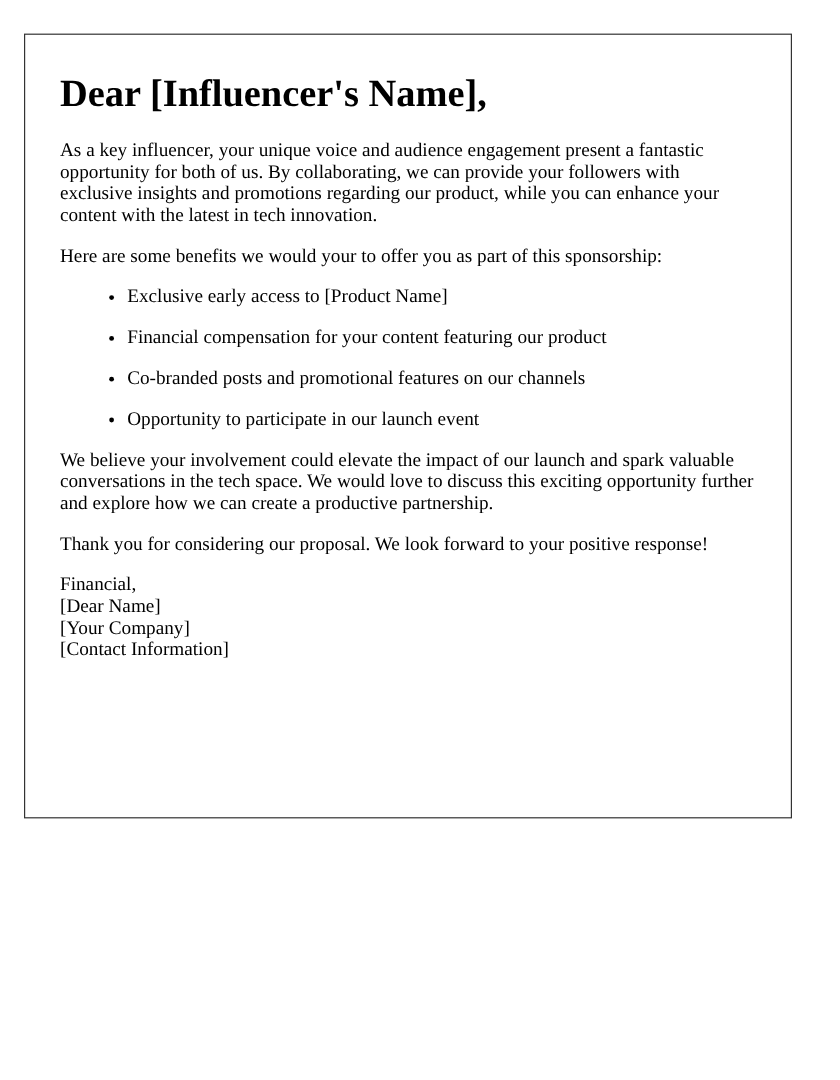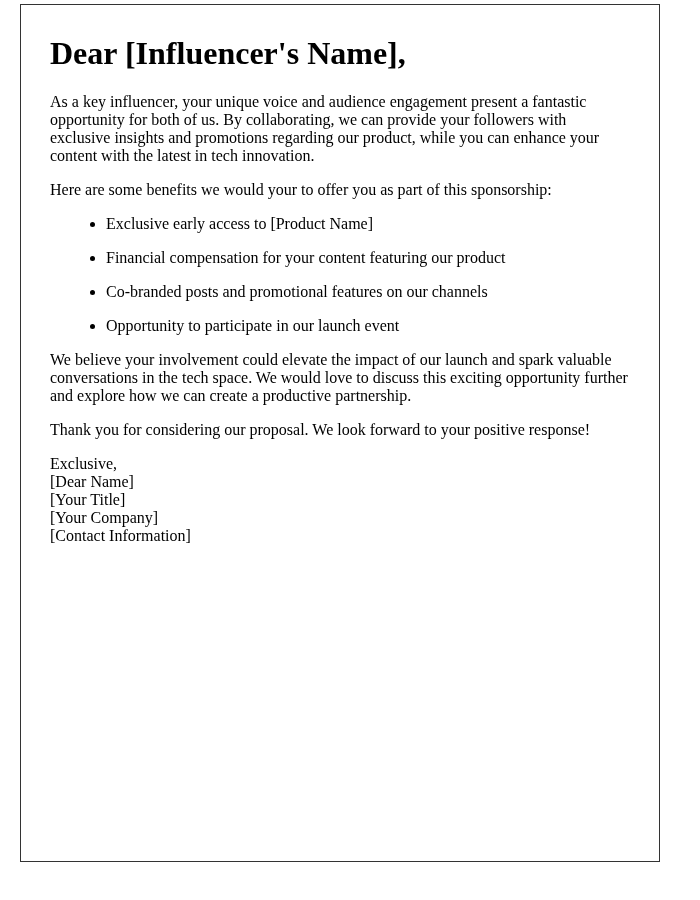--- a/index.html
+++ b/index.html
@@ -1,19 +1,19 @@
 <!DOCTYPE html>
 <html><head>
 <meta charset="utf-8">
 <style>
   html, body { margin: 0; padding: 0; background: #ffffff; }
   body { width: 700px; height: 900px; position: relative; font-family: "Liberation Serif", serif; color: #000; }
   .letter {
-    position: absolute; left: 20px; top: 4px;
-    width: 640px; height: 858px;
+    position: absolute; left: 20px; top: 28px;
+    width: 640px; height: 654px;
     border: 1px solid #333;
     box-sizing: border-box;
     padding: 30px 29px;
   }
   h1 { font-size: 32px; font-weight: bold; margin: 0 0 21px 0; line-height: 37px; }
   p { font-size: 16px; line-height: 18px; margin: 0 0 16px 0; }
   ul { margin: 0 0 16px 0; padding-left: 40px; font-size: 16px; line-height: 18px; }
   li { margin: 16px; }
   .sig div { font-size: 16px; line-height: 18px; }
 </style>
@@ -26,19 +26,18 @@
   <p>Here are some benefits we would your to offer you as part of this sponsorship:</p>
   <ul>
     <li>Exclusive early access to [Product Name]</li>
     <li>Financial compensation for your content featuring our product</li>
     <li>Co-branded posts and promotional features on our channels</li>
     <li>Opportunity to participate in our launch event</li>
   </ul>
   <p>We believe your involvement could elevate the impact of our launch and spark valuable conversations in the tech space. We would love to discuss this exciting opportunity further and explore how we can create a productive partnership.</p>
   <p>Thank you for considering our proposal. We look forward to your positive response!</p>
   <div class="sig">
-    <div>Exclusive,</div>
+    <div>Financial,</div>
     <div>[Dear Name]</div>
-    <div>[Your Title]</div>
     <div>[Your Company]</div>
     <div>[Contact Information]</div>
   </div>
 </div>
 
 </body></html>

